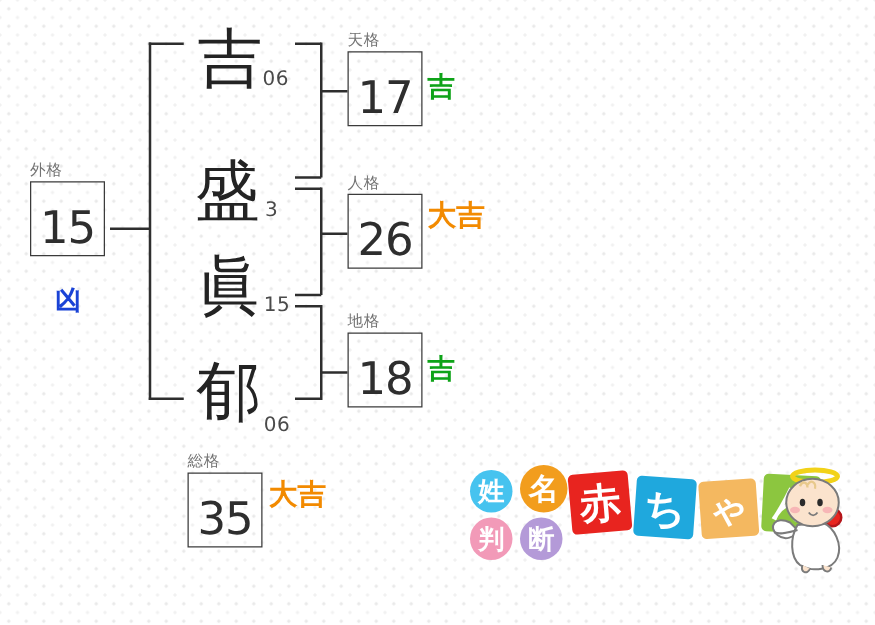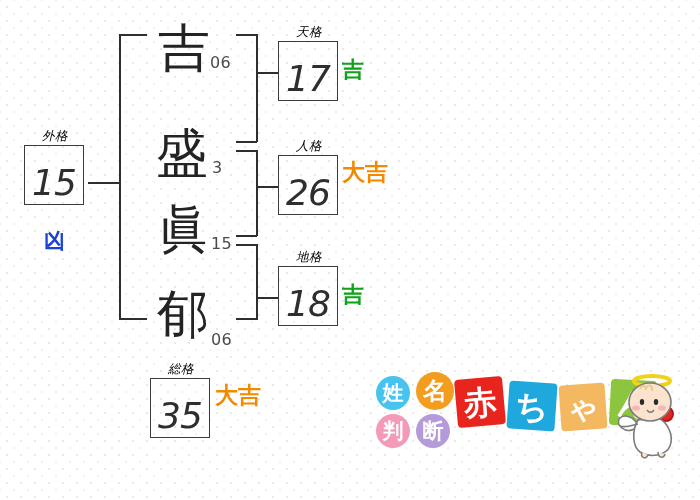--- a/index.html
+++ b/index.html
@@ -27,27 +27,26 @@
 
   
   .kaku-group {
     position: absolute;
   }
   .kaku-caption {
     position: absolute;
     top: 0;
     left: 0;
     width: 62px;
-    text-align: center;
+    text-align: left;
     font-size: 12.5px;
-    color: #000000;
+    color: #737373;
     letter-spacing: 0.5px;
     line-height: 14px;
     white-space: nowrap;
-    font-style: italic;
   }
   .kaku-box {
     position: absolute;
     top: 16px;
     left: 0;
     width: 60px;
     height: 60px;
     border: 1.6px solid #3b3b3b;
     background: transparent;
     box-sizing: border-box;
@@ -61,21 +60,20 @@
     display: flex;
     align-items: center;
     justify-content: center;
     font-size: 36px;
     color: #2e2e2e;
     font-family: "DejaVu Sans", "Liberation Sans", sans-serif;
     font-weight: 400;
     letter-spacing: -1px;
     box-sizing: border-box;
     padding-bottom: 2px;
-    font-style: italic;
   }
 
   
   .rating {
     position: absolute;
     font-weight: bold;
     line-height: 1;
     white-space: nowrap;
   }
   .rating.single {

